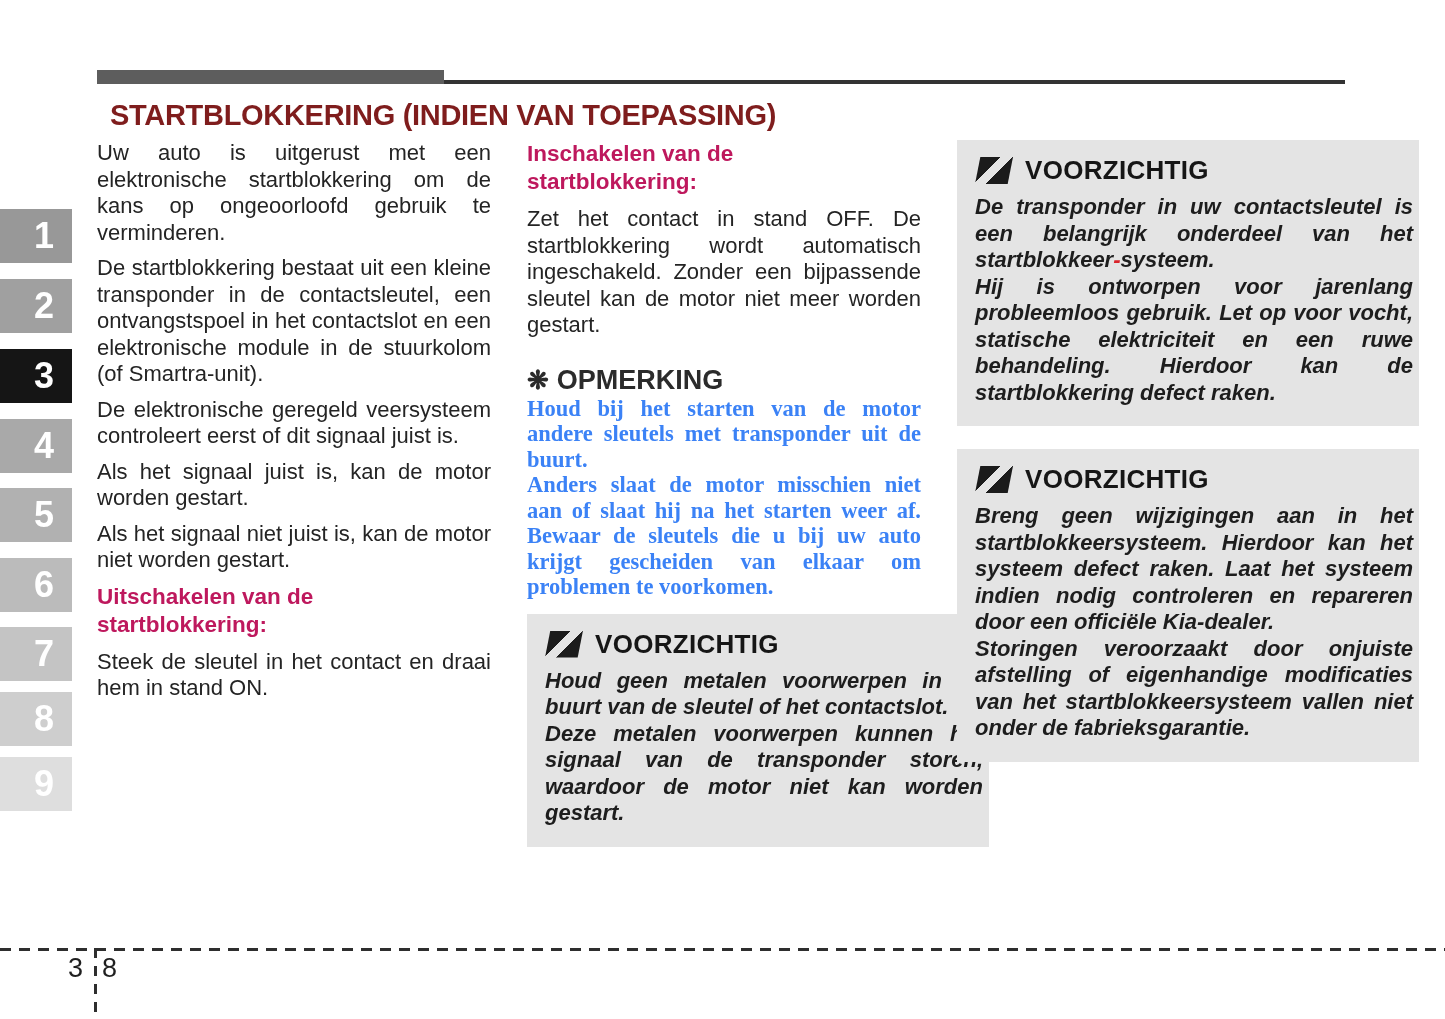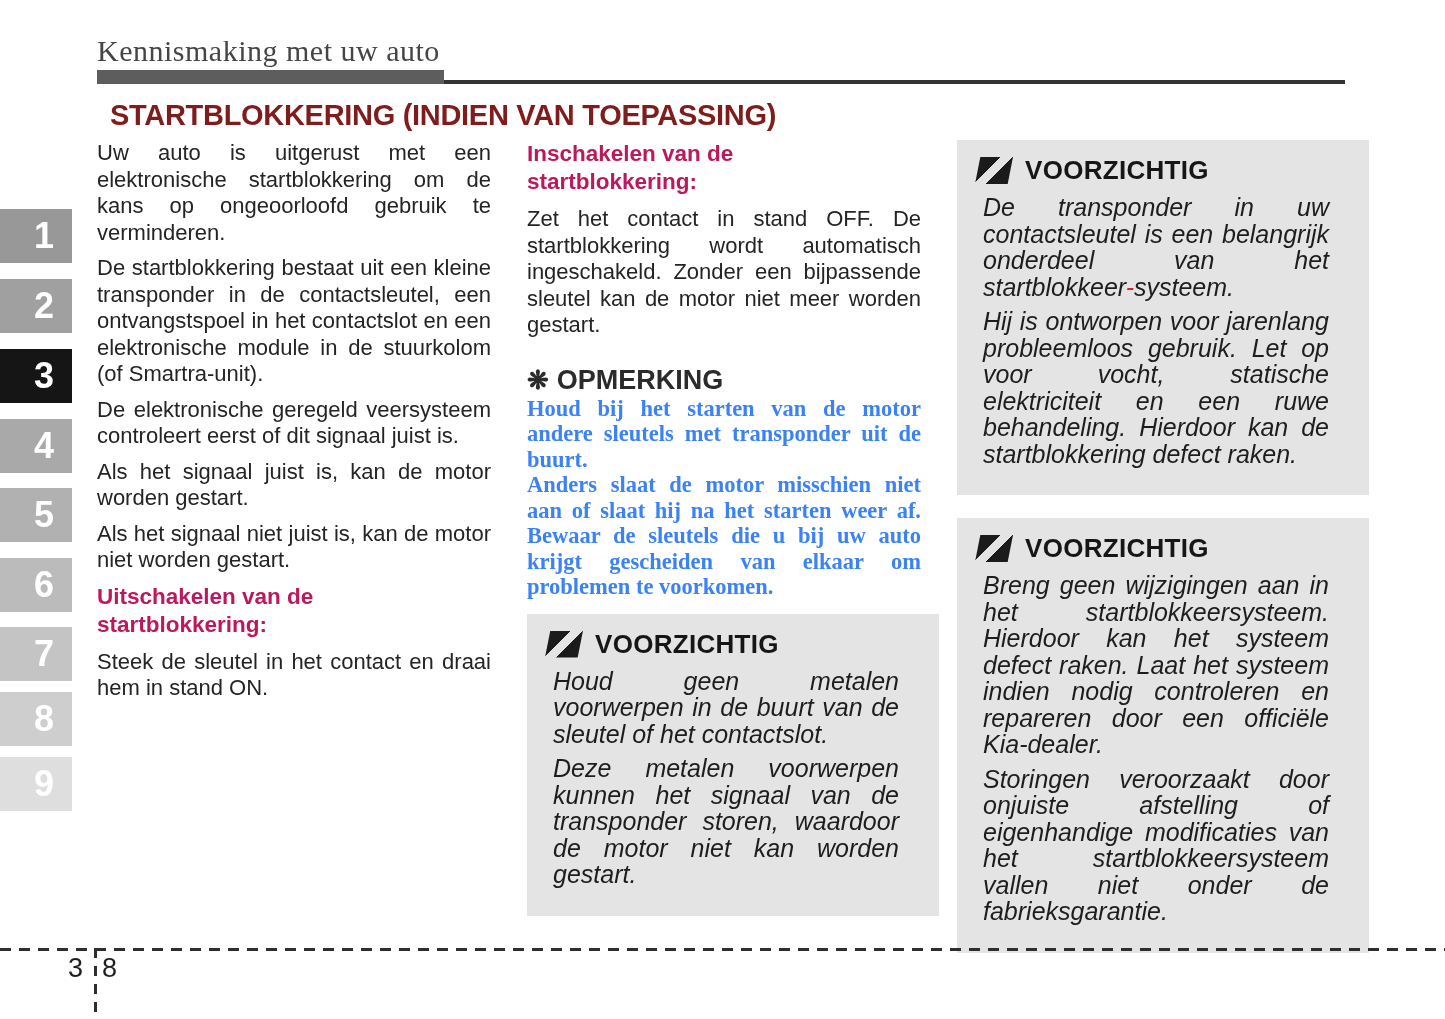--- a/index.html
+++ b/index.html
@@ -31,45 +31,44 @@
   .subhead.push{}
 
   
   .note{margin-top:26px;}
   .note-title{font-size:27px;font-weight:bold;color:#2b2b2b;}
   .note-icon{font-size:26px;margin-right:8px;}
   .note-body{margin:0;font-family:"Liberation Serif",serif;font-weight:bold;font-size:22.5px;
              line-height:25.5px;text-align:justify;color:#3b82f6;}
 
   
-  .caution{box-sizing:border-box;width:412px;padding:15px 32px 20px 18px;background:#e4e4e4;}
+  .caution{box-sizing:border-box;width:462px;padding:15px 6px 20px 18px;background:#e4e4e4;}
   .caution.gap{margin-top:23px;}
   .caution-titlebar{display:flex;align-items:center;margin-bottom:8px;}
   .caution-icon{width:38px;height:27px;margin-right:12px;flex:none;
                 background:linear-gradient(135deg,#1b1b1b 39%,rgba(0,0,0,0) 39%,rgba(0,0,0,0) 57%,#1b1b1b 57%);
                 clip-path:polygon(14% 0,100% 0,86% 100%,0 100%);}
   .caution-title{font-size:26px;font-weight:bold;color:#161616;letter-spacing:.3px;}
-  .caution-body{margin:8px;font-size:25px;font-weight:normal;font-style:italic;line-height:26.5px;
+  .caution-body{margin:0;font-size:22px;font-weight:bold;font-style:italic;line-height:26.5px;
                 text-align:justify;color:#1d1d1d;}
   .col2 .caution{margin-top:14px;}
 
   
   .footer-dash-h{position:absolute;left:0;top:948px;width:1445px;height:3px;
                  background:repeating-linear-gradient(90deg,#2e2e2e 0 11px,rgba(0,0,0,0) 11px 19px);}
   .footer-dash-v{position:absolute;left:94px;top:948px;width:3px;height:71px;
                  background:repeating-linear-gradient(180deg,#2e2e2e 0 10px,rgba(0,0,0,0) 10px 18px);}
   .footer-num{position:absolute;top:953px;font-size:27px;color:#1f1f1f;}
   .footer-num.left{left:68px;} .footer-num.right{left:102px;}
 </style>
 </head>
 <body>
 
 <div class="page">
 
-  <div class="running-head">Kennismaking met uw auto</div>
   <div class="head-bar-thick"></div>
   <div class="head-bar-thin"></div>
 
   <h1 class="page-title">STARTBLOKKERING (INDIEN VAN TOEPASSING)</h1>
 
   <nav>
     <div class="tab tab-1" style="background-color: rgb(152, 152, 152);">1</div>
     <div class="tab tab-2" style="background-color: rgb(160, 160, 160);">2</div>
     <div class="tab tab-3" style="background-color: rgb(21, 21, 21);">3</div>
     <div class="tab tab-4" style="background-color: rgb(169, 169, 169);">4</div>

